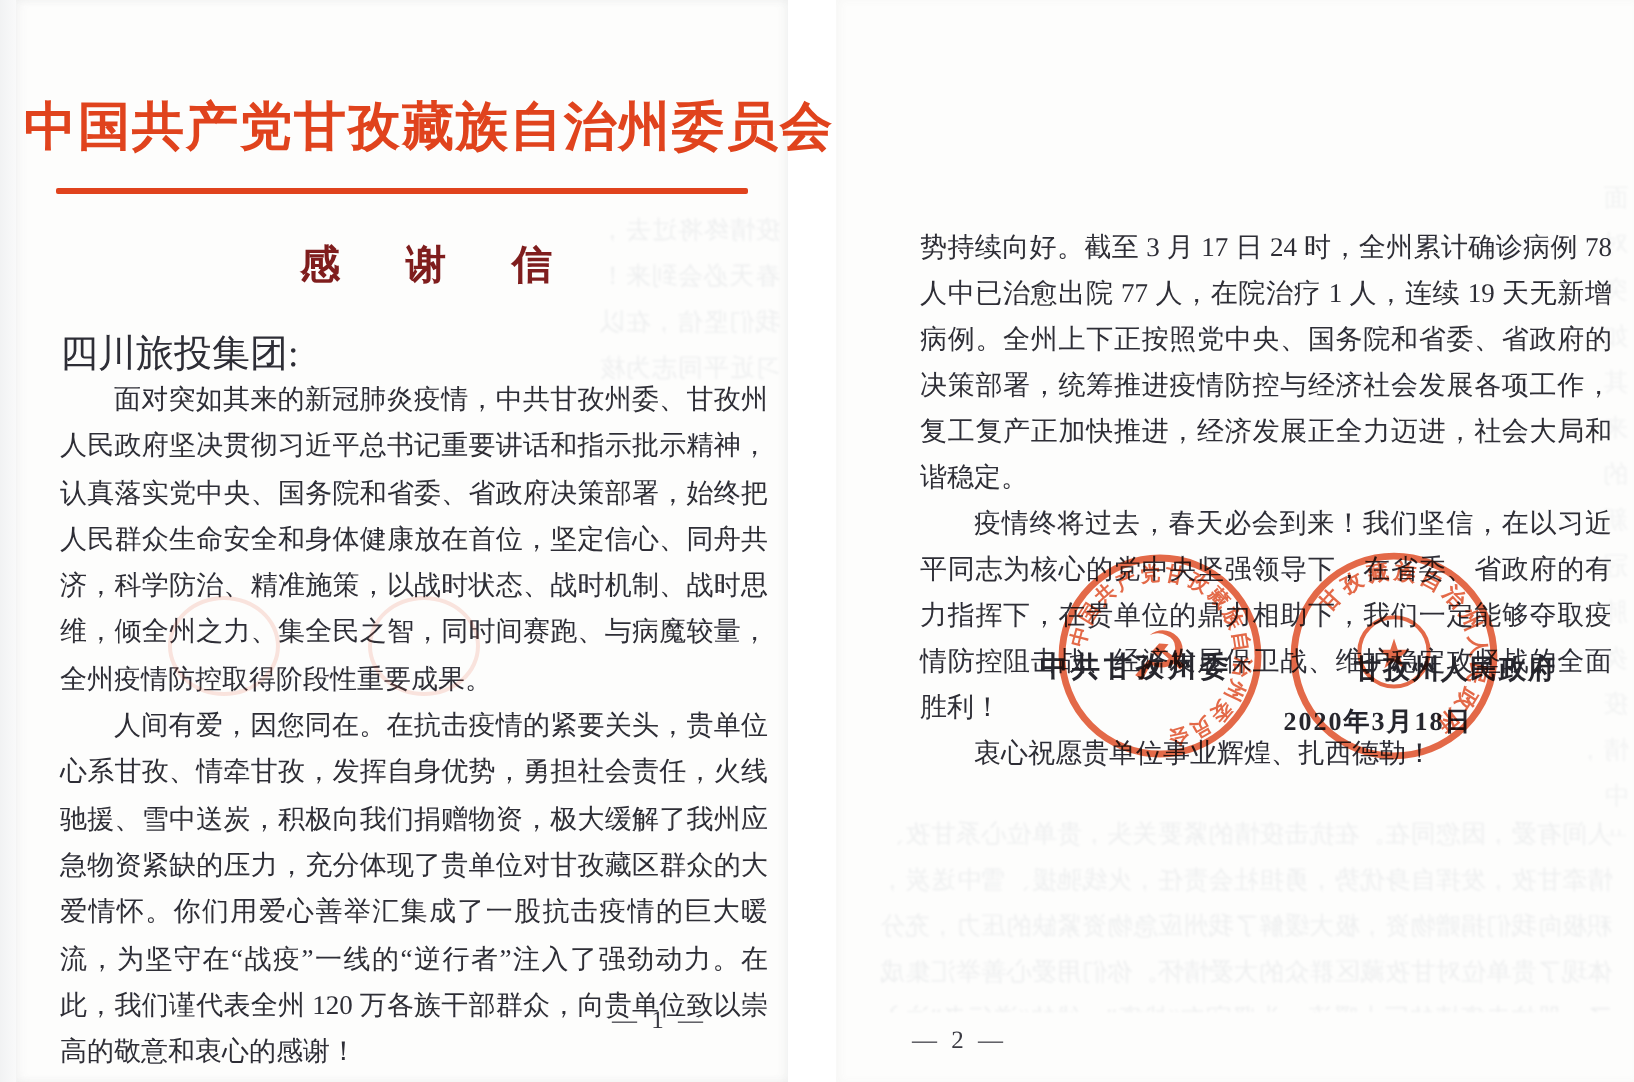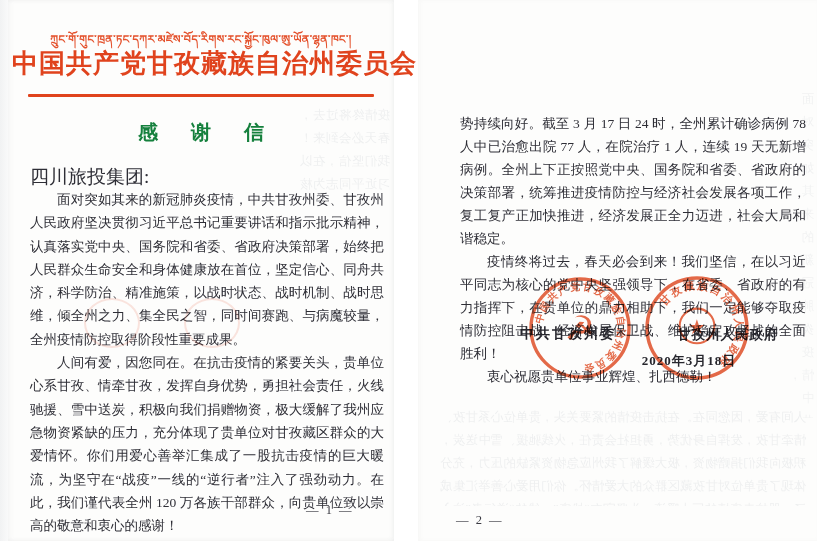--- a/index.html
+++ b/index.html
@@ -26,22 +26,22 @@
   .org-title {
     position:absolute; top:46px; left:4px; width:378px; text-align:center;
     font-size:26px; font-weight:bold; color:#e0431d; letter-spacing:1px;
     white-space:nowrap;
   }
   .red-rule {
     position:absolute; top:94px; left:20px; width:346px; height:3px;
     background:#e0431d; border-radius:1px;
   }
   .letter-title {
-    position:absolute; top:119px; left:0; width:386px; text-align:center;
-    font-size:20px; font-weight:bold; color:#15803d;
+    position:absolute; top:119px; left:12px; width:386px; text-align:center;
+    font-size:20px; font-weight:bold; color:#7f1d1d;
     letter-spacing:14px; padding-left:14px;
   }
   .salutation { position:absolute; top:164px; left:22px; font-size:19px; }
   .bodytext {
     position:absolute; text-align:justify; font-size:13.5px; line-height:23.3px;
     color:#2e2e36;
   }
   #p1-body { top:188px; left:22px; width:354px; }
   #p2-body { top:66px;  left:42px; width:346px; line-height:23px;margin-top:46px; }
   .bodytext p { text-indent:2em; }
@@ -76,21 +76,20 @@
   #seal-bleed-a { left:76px;  top:298px; }
   #seal-bleed-b { left:176px; top:298px; }
 </style>
 </head>
 <body>
 
 <div id="canvas">
 
   <div class="page" id="page1">
 
-    <div class="tibetan-line">ཀྲུང་གོ་གུང་ཁྲན་ཏང་དཀར་མཛེས་བོད་རིགས་རང་སྐྱོང་ཁུལ་ཨུ་ཡོན་ལྷན་ཁང་།</div>
 
     <div class="org-title">中国共产党甘孜藏族自治州委员会</div>
 
     <div class="red-rule"></div>
 
     <div class="letter-title">感 谢 信</div>
 
     <div class="salutation">四川旅投集团:</div>
 
     <div class="bodytext" id="p1-body">

